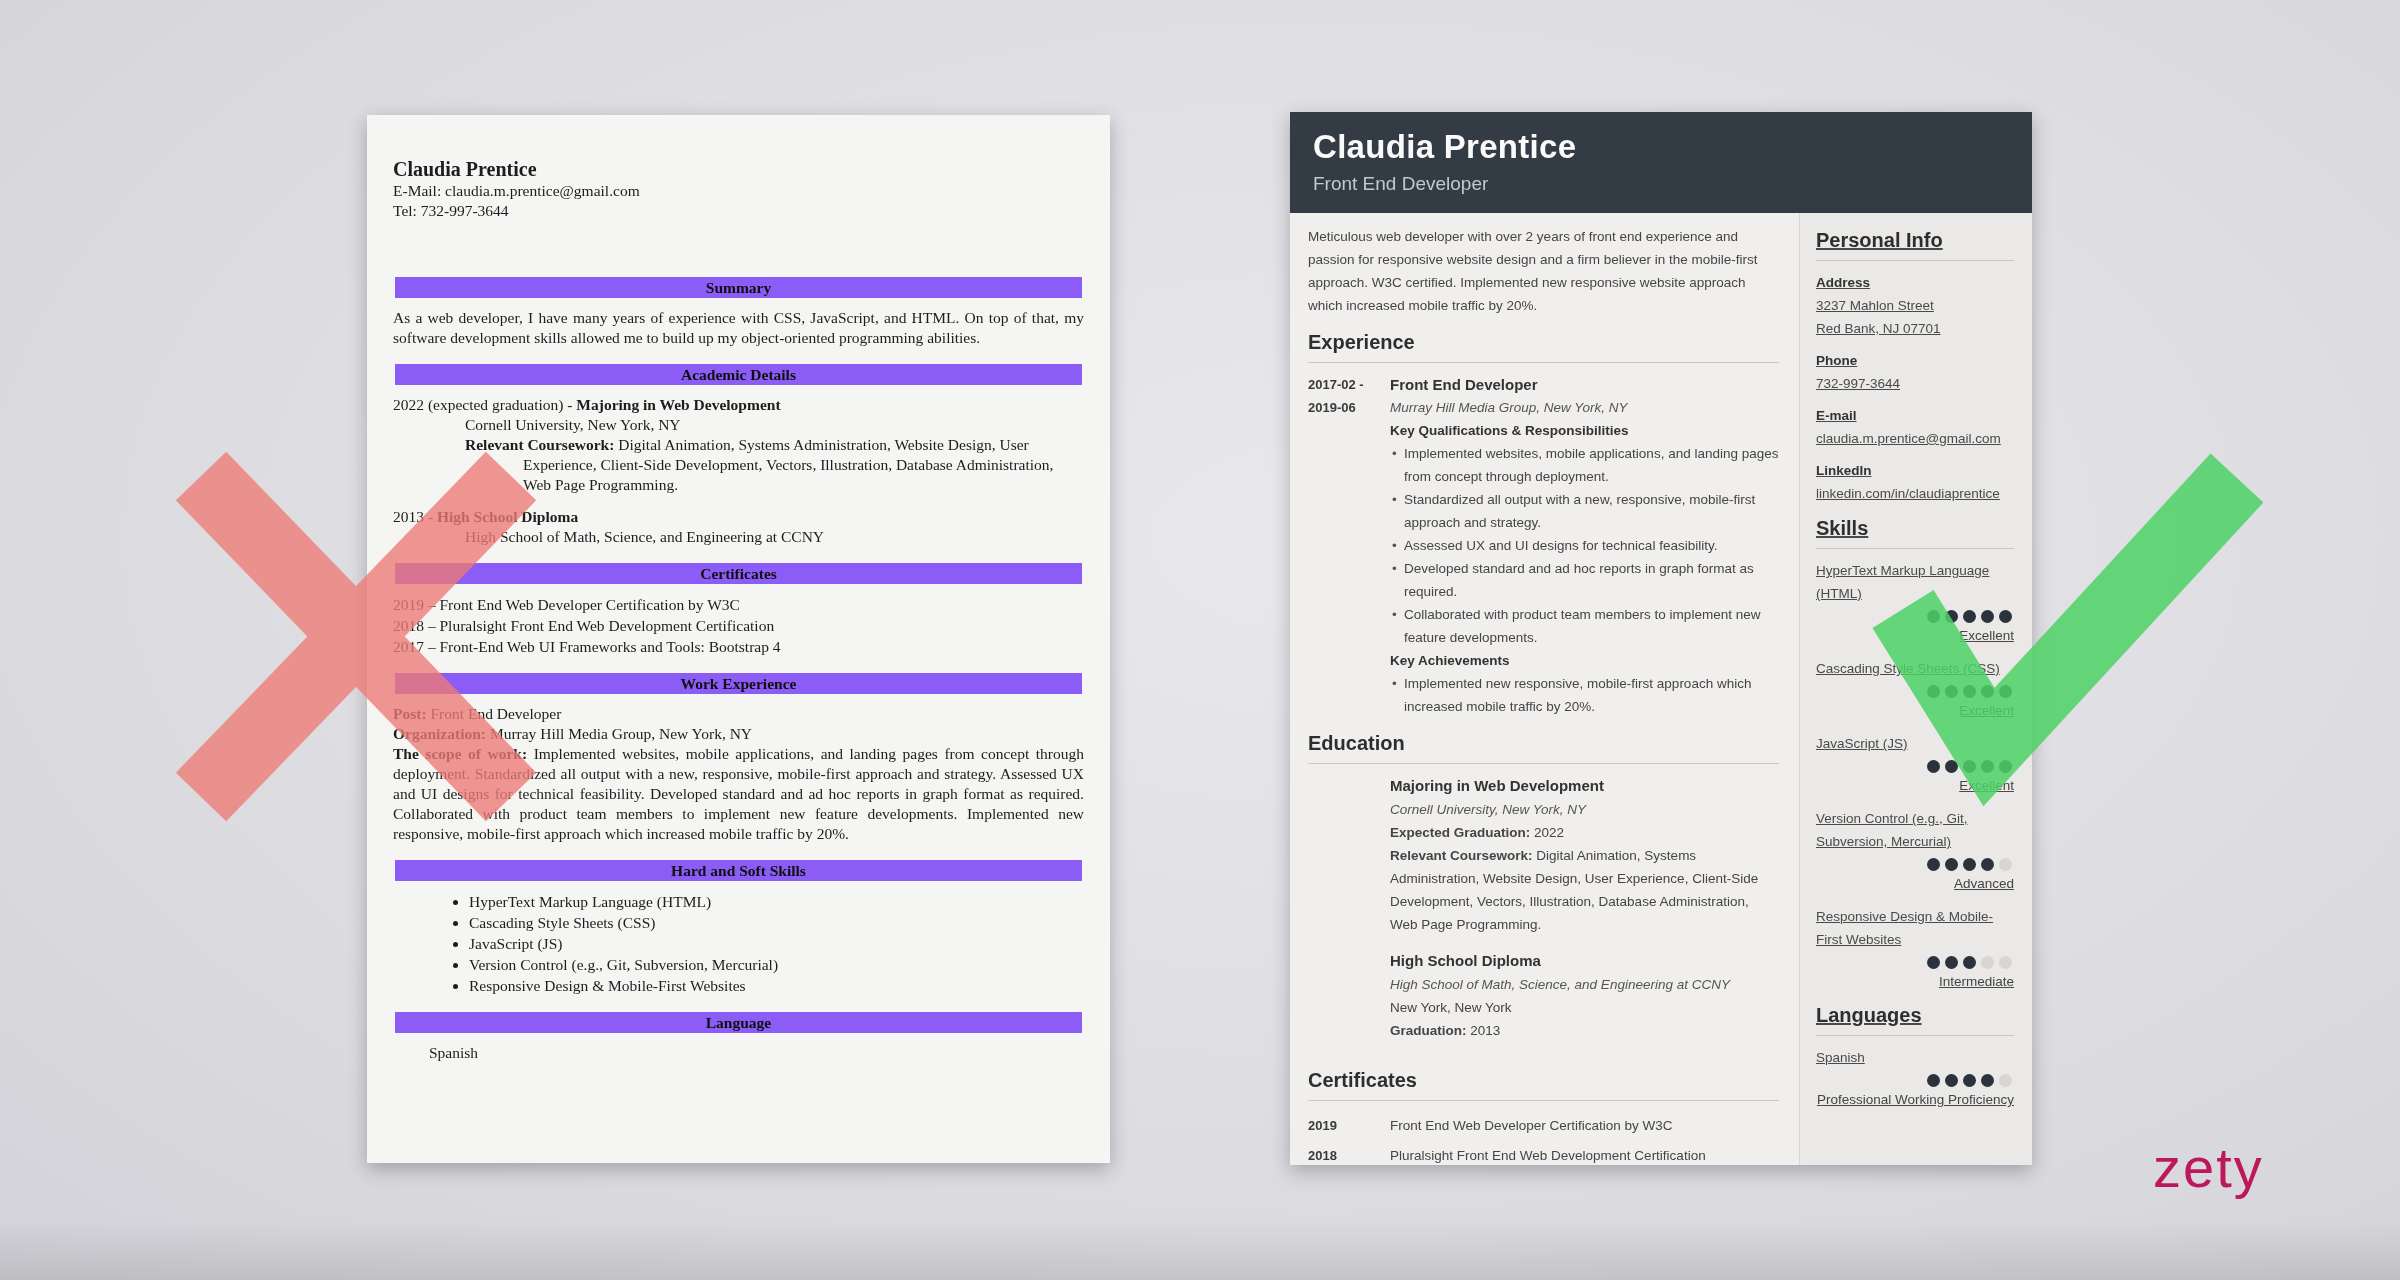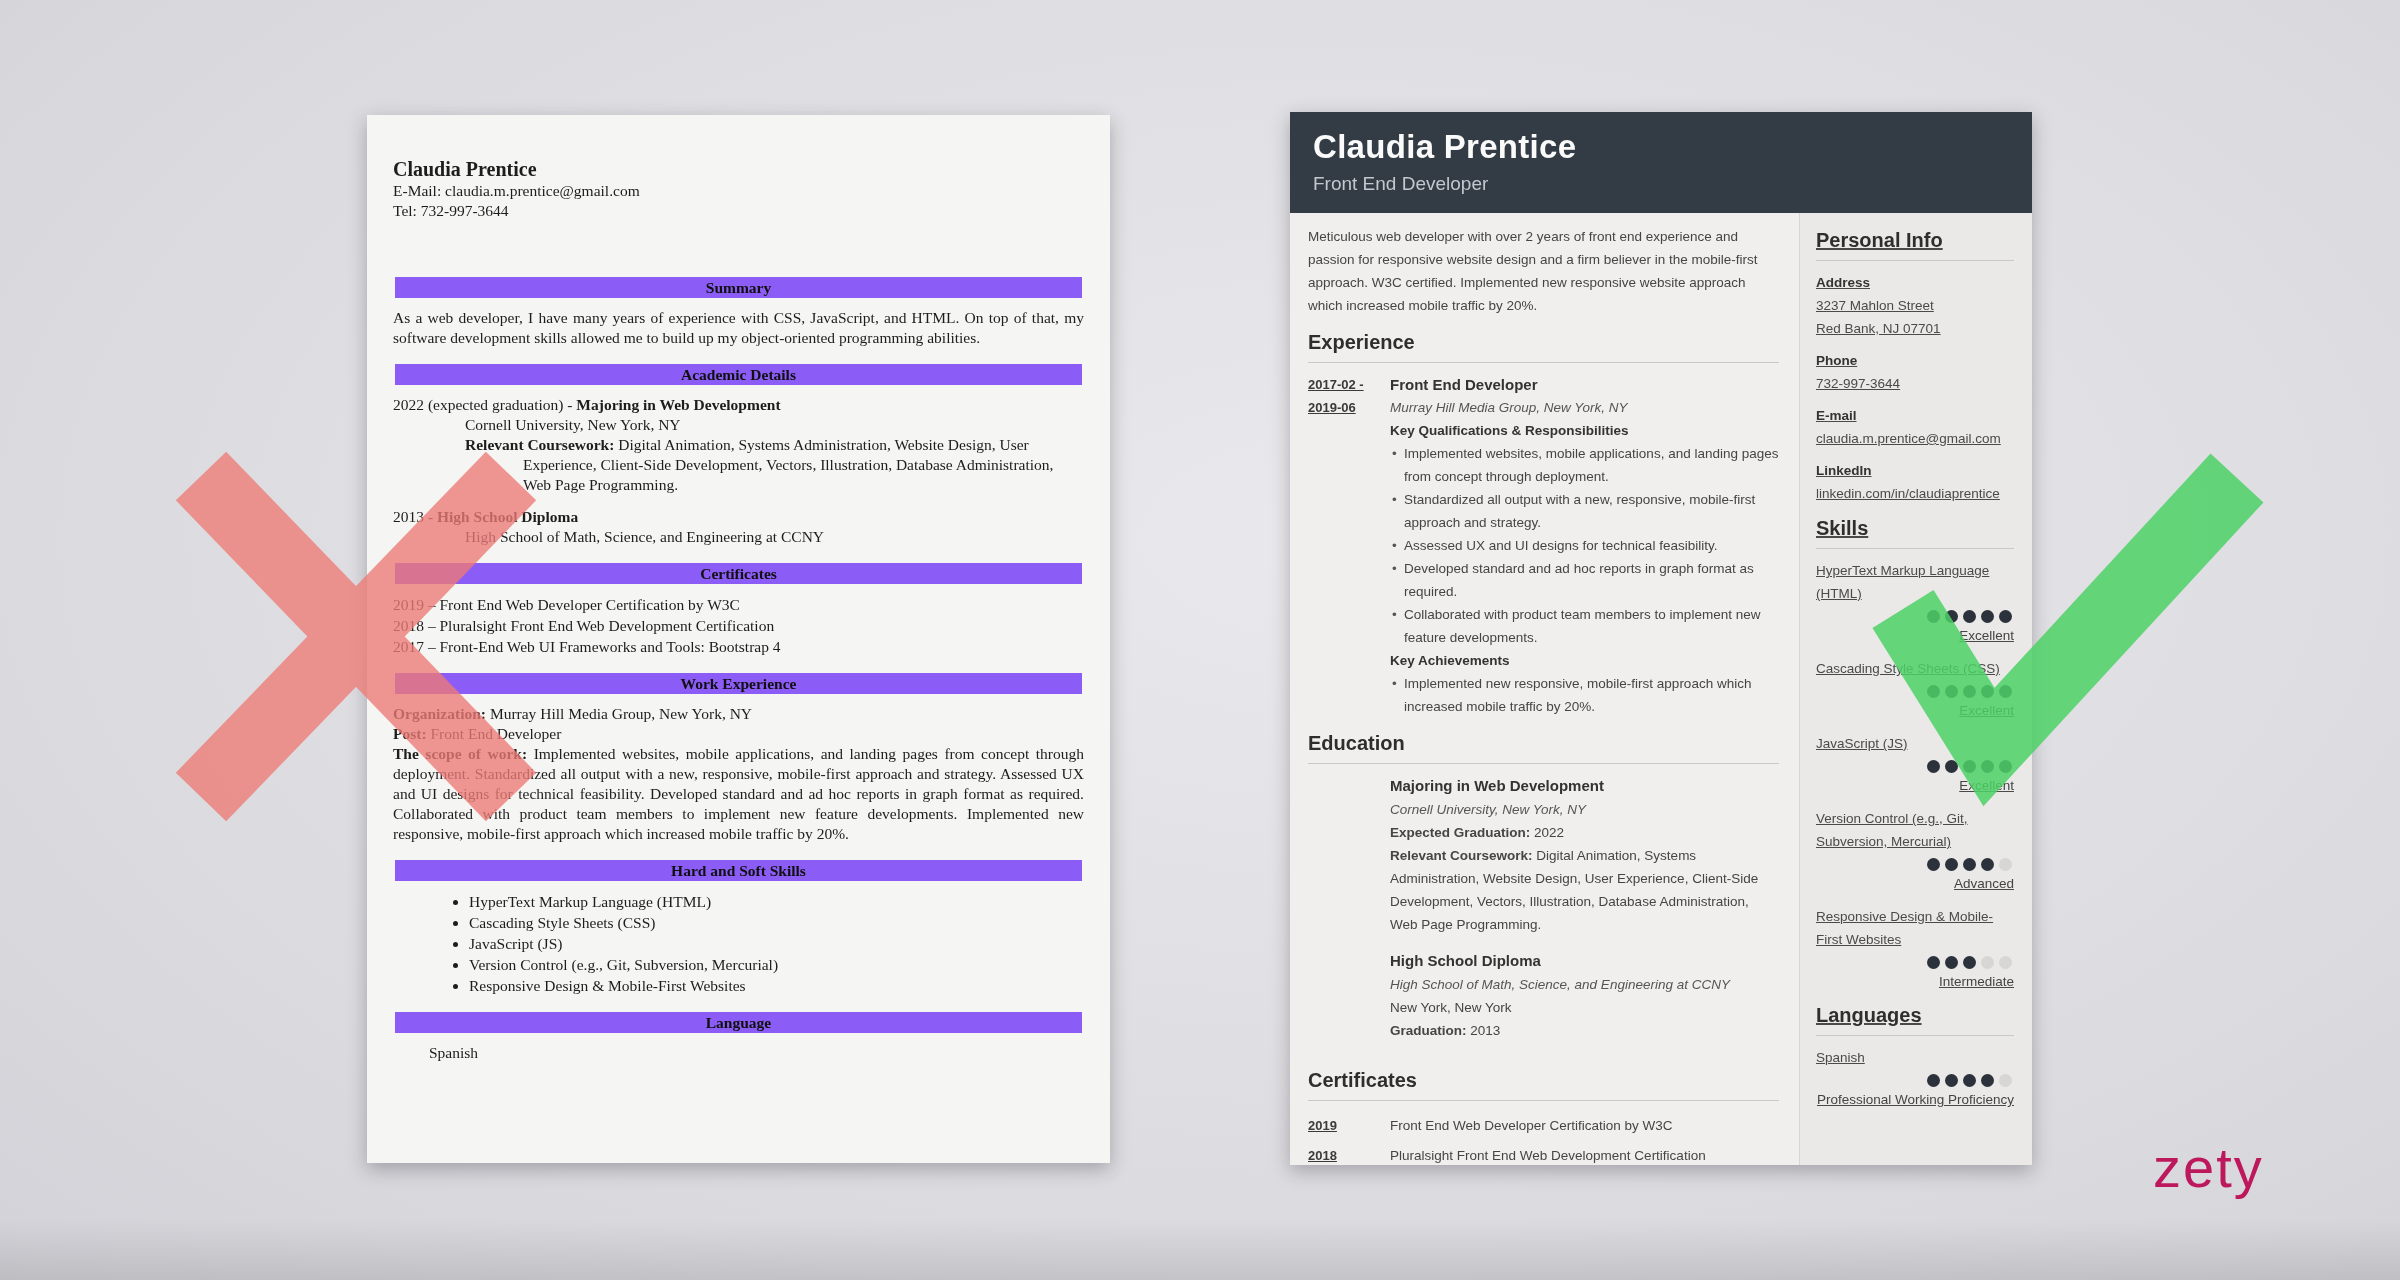--- a/index.html
+++ b/index.html
@@ -47,21 +47,21 @@
   .r-header-name{color:#fafafa;font-size:33px;font-weight:bold;letter-spacing:.3px;line-height:38px;}
   .r-header-title{color:#c3c8ce;font-size:19px;margin-top:7px;}
   .r-body{display:flex;height:1087px;}
   .r-main{width:509px;box-sizing:border-box;padding:12px 20px 0 18px;color:#454545;font-size:13.5px;line-height:22px;}
   .r-summary{margin:0 0 4px 0;line-height:23px;}
   .r-main h2, .r-side h2{
     font-size:20px;font-weight:bold;color:#2e2e2e;margin:14px 0 10px 0;
     padding-bottom:9px;border-bottom:1px solid #c9c8c6;line-height:22px;
   }
   .grid{display:flex;}
-  .gdates{width:82px;flex:none;font-weight:bold;color:#3a3a3a;font-size:13px;line-height:23px;text-decoration:underline;}
+  .gdates{width:82px;flex:none;font-weight:bold;color:#3a3a3a;font-size:13px;line-height:23px;}
   .gcontent{flex:1;min-width:0;}
   .jobtitle{font-weight:bold;font-size:15px;color:#333;line-height:23px;}
   .edutitle{font-weight:bold;font-size:15px;color:#333;line-height:24px;}
   .company{font-style:italic;color:#555;line-height:23px;}
   .subhead{font-weight:bold;color:#333;line-height:23px;}
   .r-bullets{margin:0;padding:0;list-style:none;}
   .r-bullets li{padding-left:14px;position:relative;line-height:23px;}
   .r-bullets li::before{content:"•";position:absolute;left:2px;color:#555;}
   .eline{line-height:23px;}
   .edu-entry{margin-bottom:13px;}
@@ -129,26 +129,26 @@
   <div class="l-banner">Certificates</div>
   <div class="l-certs">
     <div>2019 – Front End Web Developer Certification by W3C</div>
     <div>2018 – Pluralsight Front End Web Development Certification</div>
     <div>2017 – Front-End Web UI Frameworks and Tools: Bootstrap 4</div>
   </div>
 
   <div class="l-banner">Work Experience</div>
   <div class="l-work">
     <div class="l-line">
+      <b>Post:</b>
+      <span>Front End Developer</span>
+    </div>
+    <div class="l-line">
       <b>Organization:</b>
       <span>Murray Hill Media Group, New York, NY</span>
-    </div>
-    <div class="l-line">
-      <b>Post:</b>
-      <span>Front End Developer</span>
     </div>
     <p>
       <b>The scope of work:</b>
       <span>Implemented websites, mobile applications, and landing pages from concept through deployment. Standardized all output with a new, responsive, mobile-first approach and strategy. Assessed UX and UI designs for technical feasibility. Developed standard and ad hoc reports in graph format as required. Collaborated with product team members to implement new feature developments. Implemented new responsive, mobile-first approach which increased mobile traffic by 20%.</span>
     </p>
   </div>
 
   <div class="l-banner">Hard and Soft Skills</div>
   <ul class="l-skills">
     <li>HyperText Markup Language (HTML)</li>

